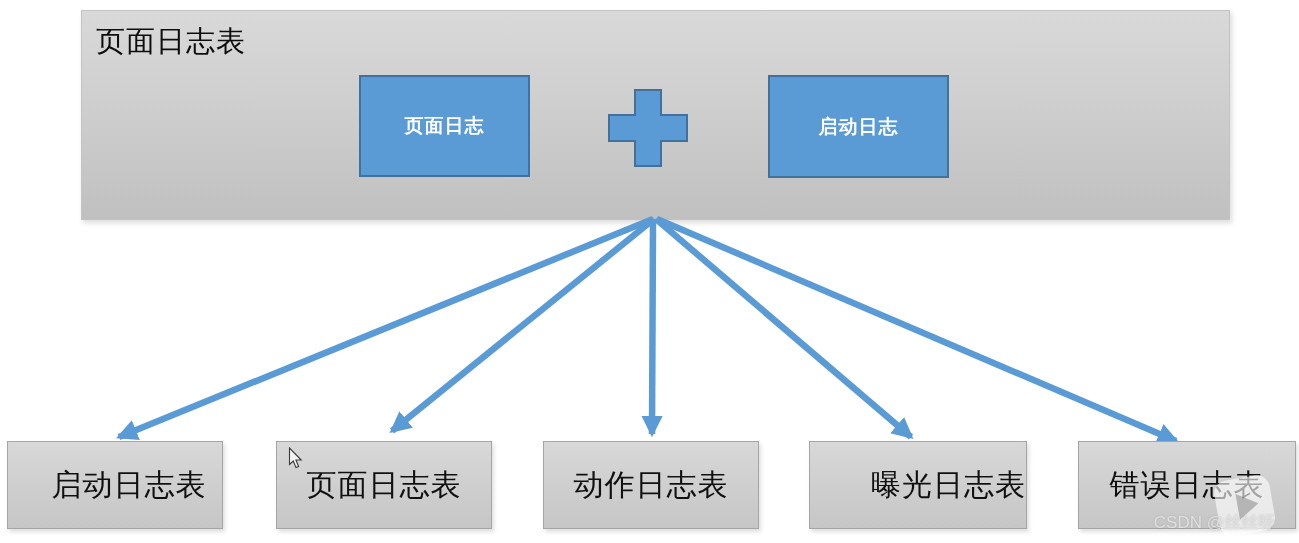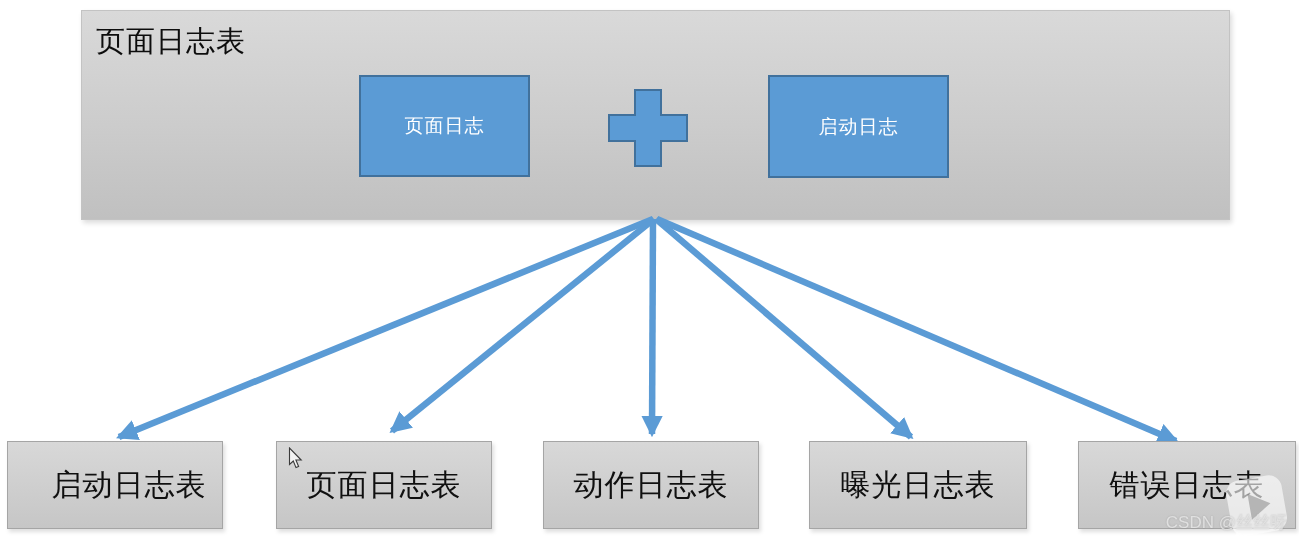--- a/index.html
+++ b/index.html
@@ -21,49 +21,49 @@
     border:1px solid #c3c3c3;
     box-shadow:2px 3px 5px rgba(0,0,0,0.14);
   }
   .ods-title{
     position:absolute;left:14px;top:11px;
     font-size:29px;color:#0d0d0d;letter-spacing:1px;
   }
   .blue-box{
     position:absolute;display:flex;align-items:center;justify-content:center;
     background:var(--blue-fill);border:2px solid var(--blue-border);
-    color:#ffffff;font-size:19px;letter-spacing:1px;
+    color:#ffffff;font-size:19px;letter-spacing:1px;font-weight:bold;
   }
   .blue-box.page{left:277px;top:64px;width:171px;height:102px;}
   .blue-box.startup{left:686px;top:64px;width:181px;height:103px;}
   .plus-wrap{position:absolute;left:526px;top:78px;width:80px;height:78px;}
 
   
   #arrows{position:absolute;left:0;top:0;width:1299px;height:543px;pointer-events:none;}
 
   
   .target-box{
     position:absolute;top:441px;height:88px;width:216px;
     background:linear-gradient(180deg,var(--tgt-top) 0%,var(--tgt-bottom) 100%);
     border:1px solid #a5a5a5;
     box-shadow:2px 3px 4px rgba(0,0,0,0.13);
     display:flex;align-items:center;justify-content:center;
     font-size:30px;color:#101010;letter-spacing:1px;
   }
   .t0{left:7px;padding-left:28px;}
   .t1{left:276px;}
   .t2{left:543px;}
-  .t3{left:809px;width:218px;}
+  .t3{left:809px;width:218px;justify-content:flex-end;}
   .t4{left:1078px;width:218px;}
 
   
   .cursor{position:absolute;left:288px;top:447px;width:15px;height:22px;}
 
   
-  .watermark{position:absolute;right:8px;bottom:3px;width:120px;height:65px;pointer-events:none;}
+  .watermark{position:absolute;right:20px;bottom:3px;width:120px;height:65px;pointer-events:none;}
   .wm-text{
     position:absolute;right:4px;bottom:6px;white-space:nowrap;
     font-size:17px;color:#e2e2e2;opacity:0.95;
     text-shadow:0 0 2px rgba(120,120,120,0.45);
   }
   .wm-logo{position:absolute;right:4px;bottom:0px;width:64px;height:64px;transform:rotate(-10deg);opacity:0.72;}
 </style>
 </head>
 <body>
 

